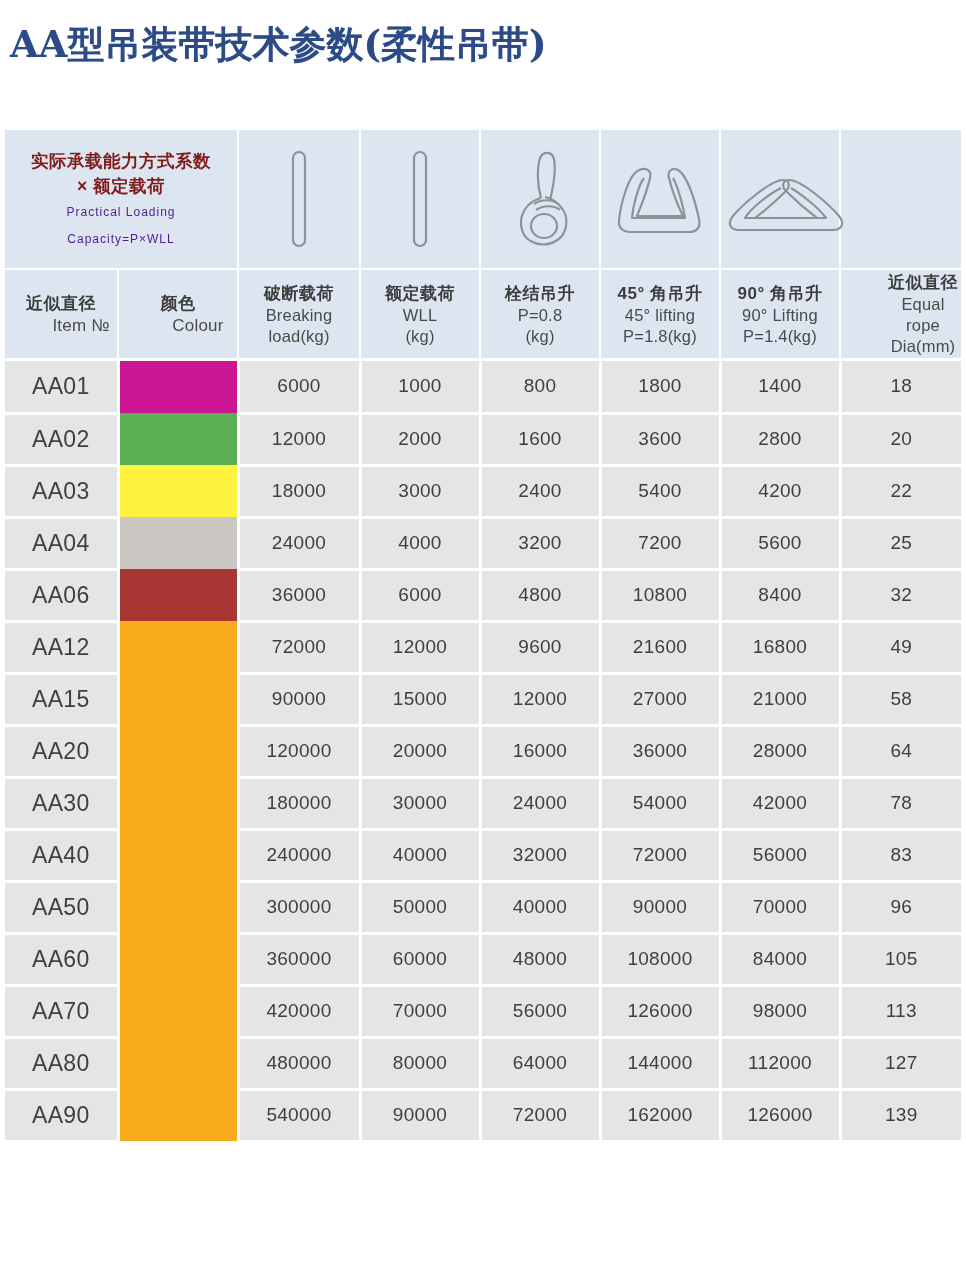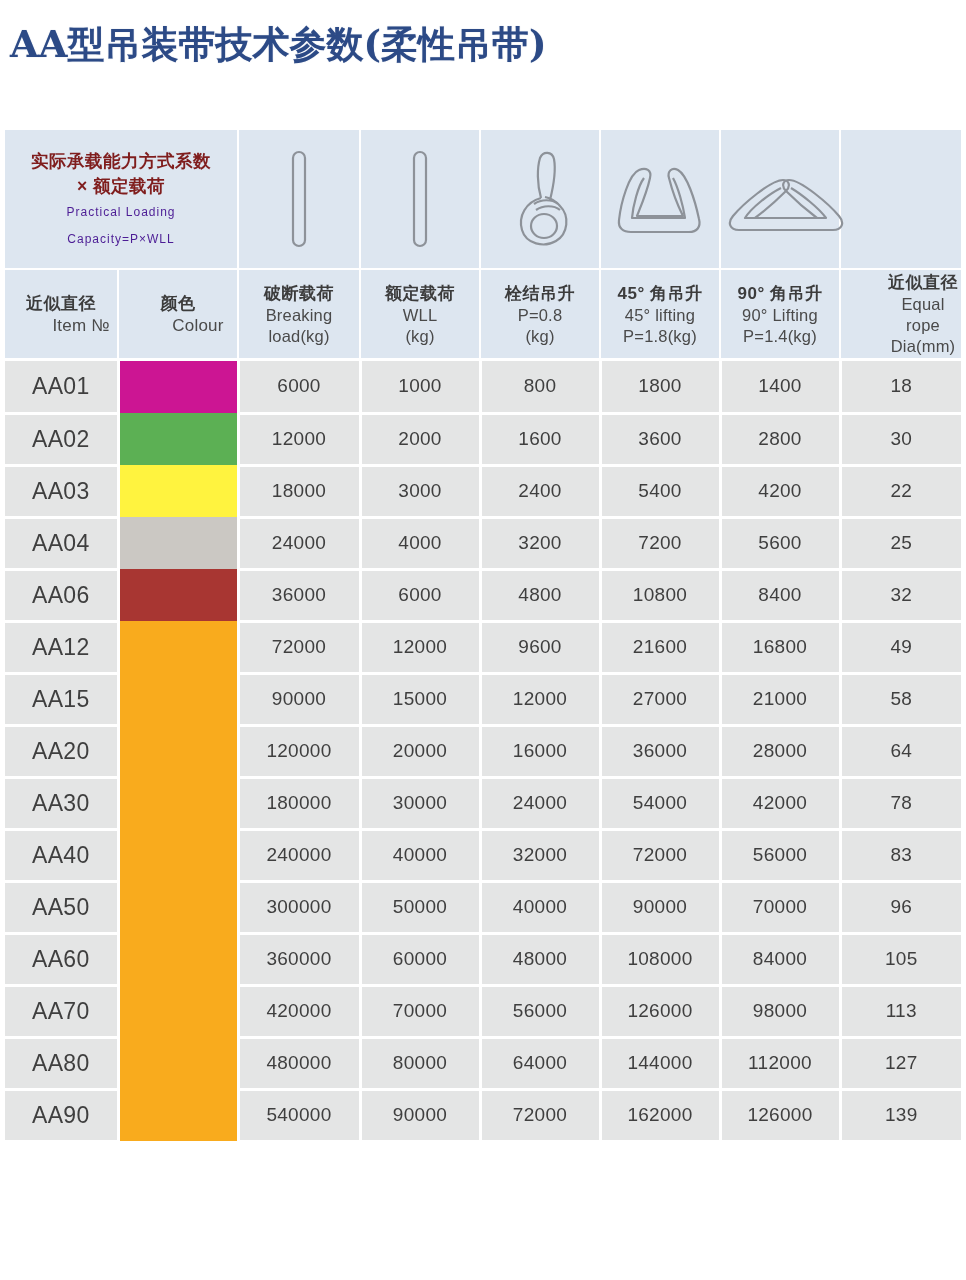--- a/index.html
+++ b/index.html
@@ -295,21 +295,21 @@
       <tr>
         <td class="item-cell">AA02</td>
         <td class="swatch-cell">
           <span class="swatch" style="background: rgb(92, 176, 84);"></span>
         </td>
         <td>12000</td>
         <td>2000</td>
         <td>1600</td>
         <td>3600</td>
         <td>2800</td>
-        <td>30</td>
+        <td>20</td>
       </tr>
       <tr>
         <td class="item-cell">AA03</td>
         <td class="swatch-cell">
           <span class="swatch" style="background: rgb(255, 243, 63);"></span>
         </td>
         <td>18000</td>
         <td>3000</td>
         <td>2400</td>
         <td>5400</td>

